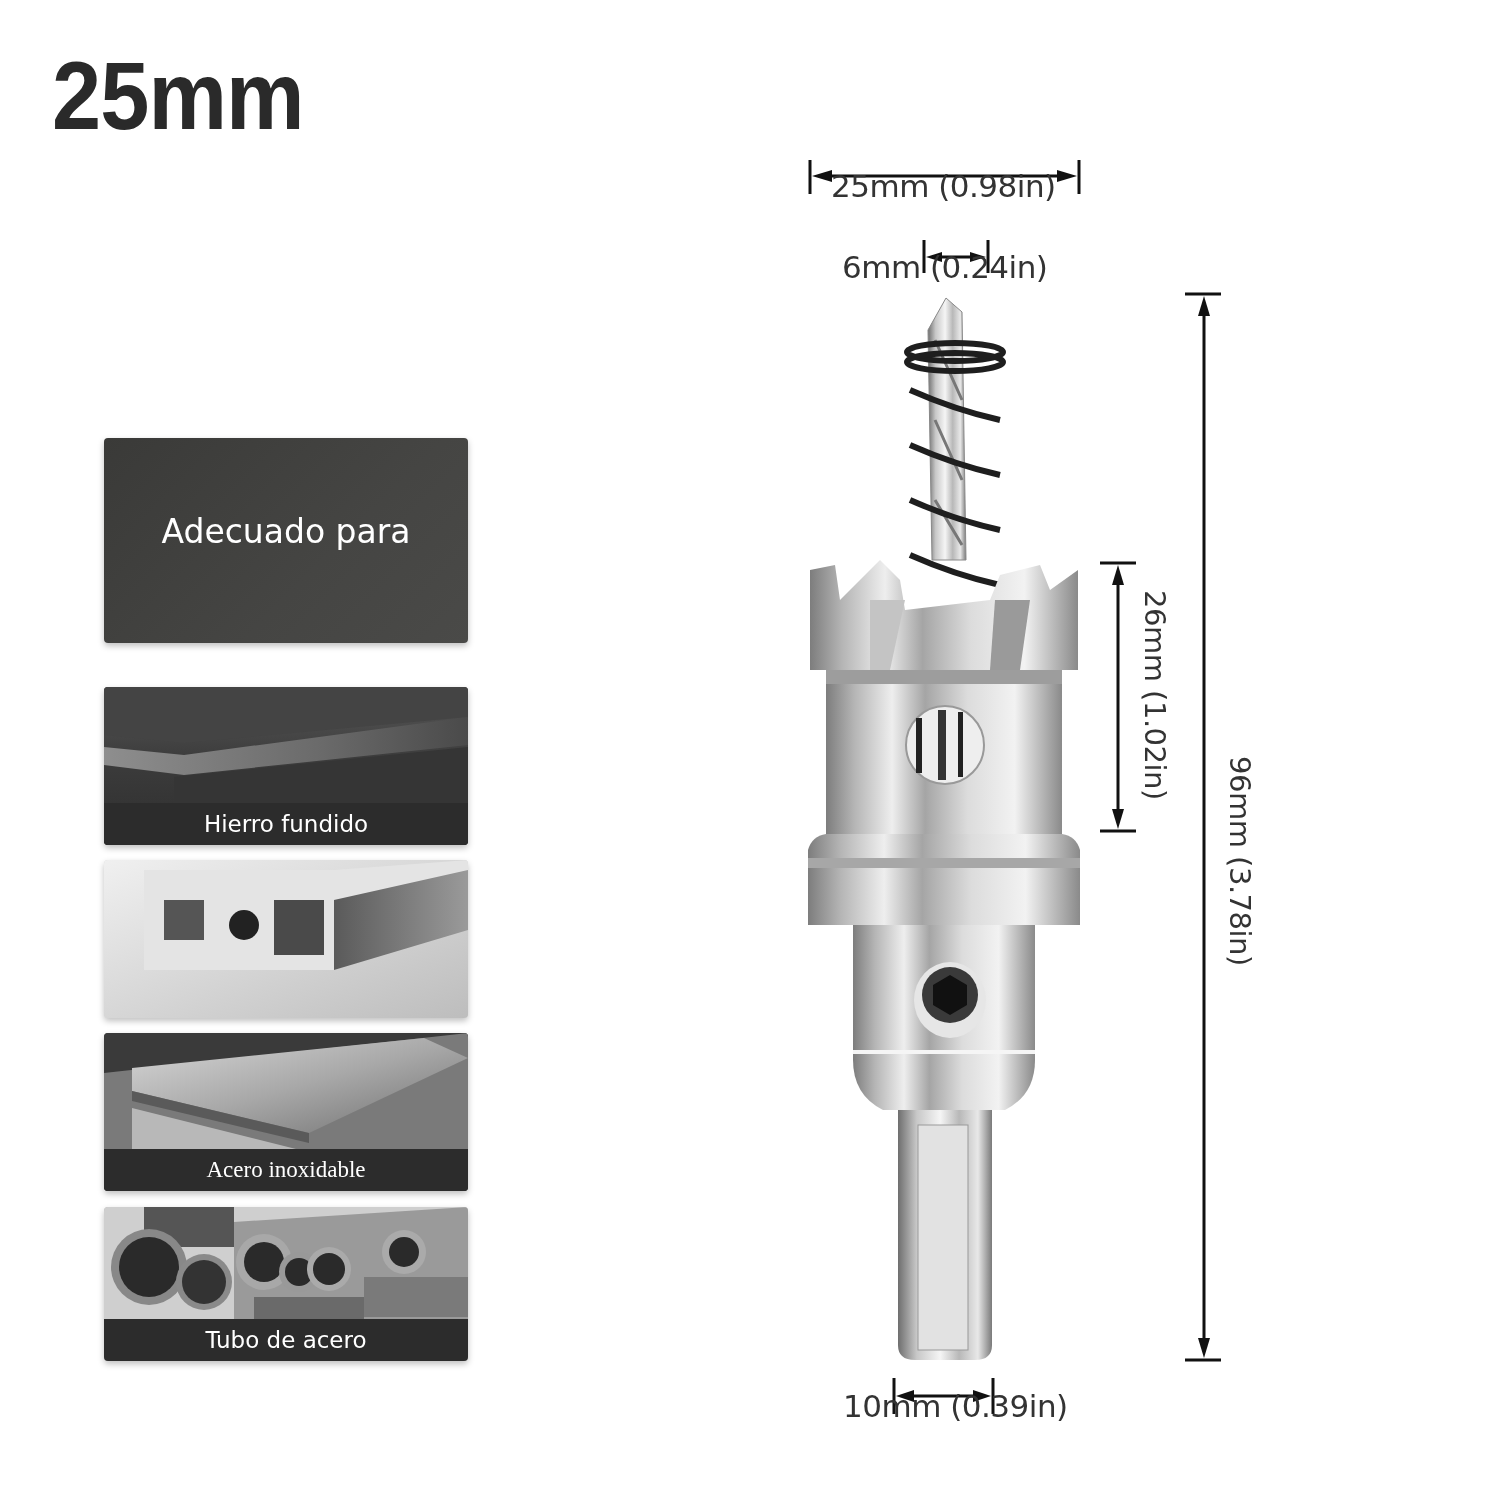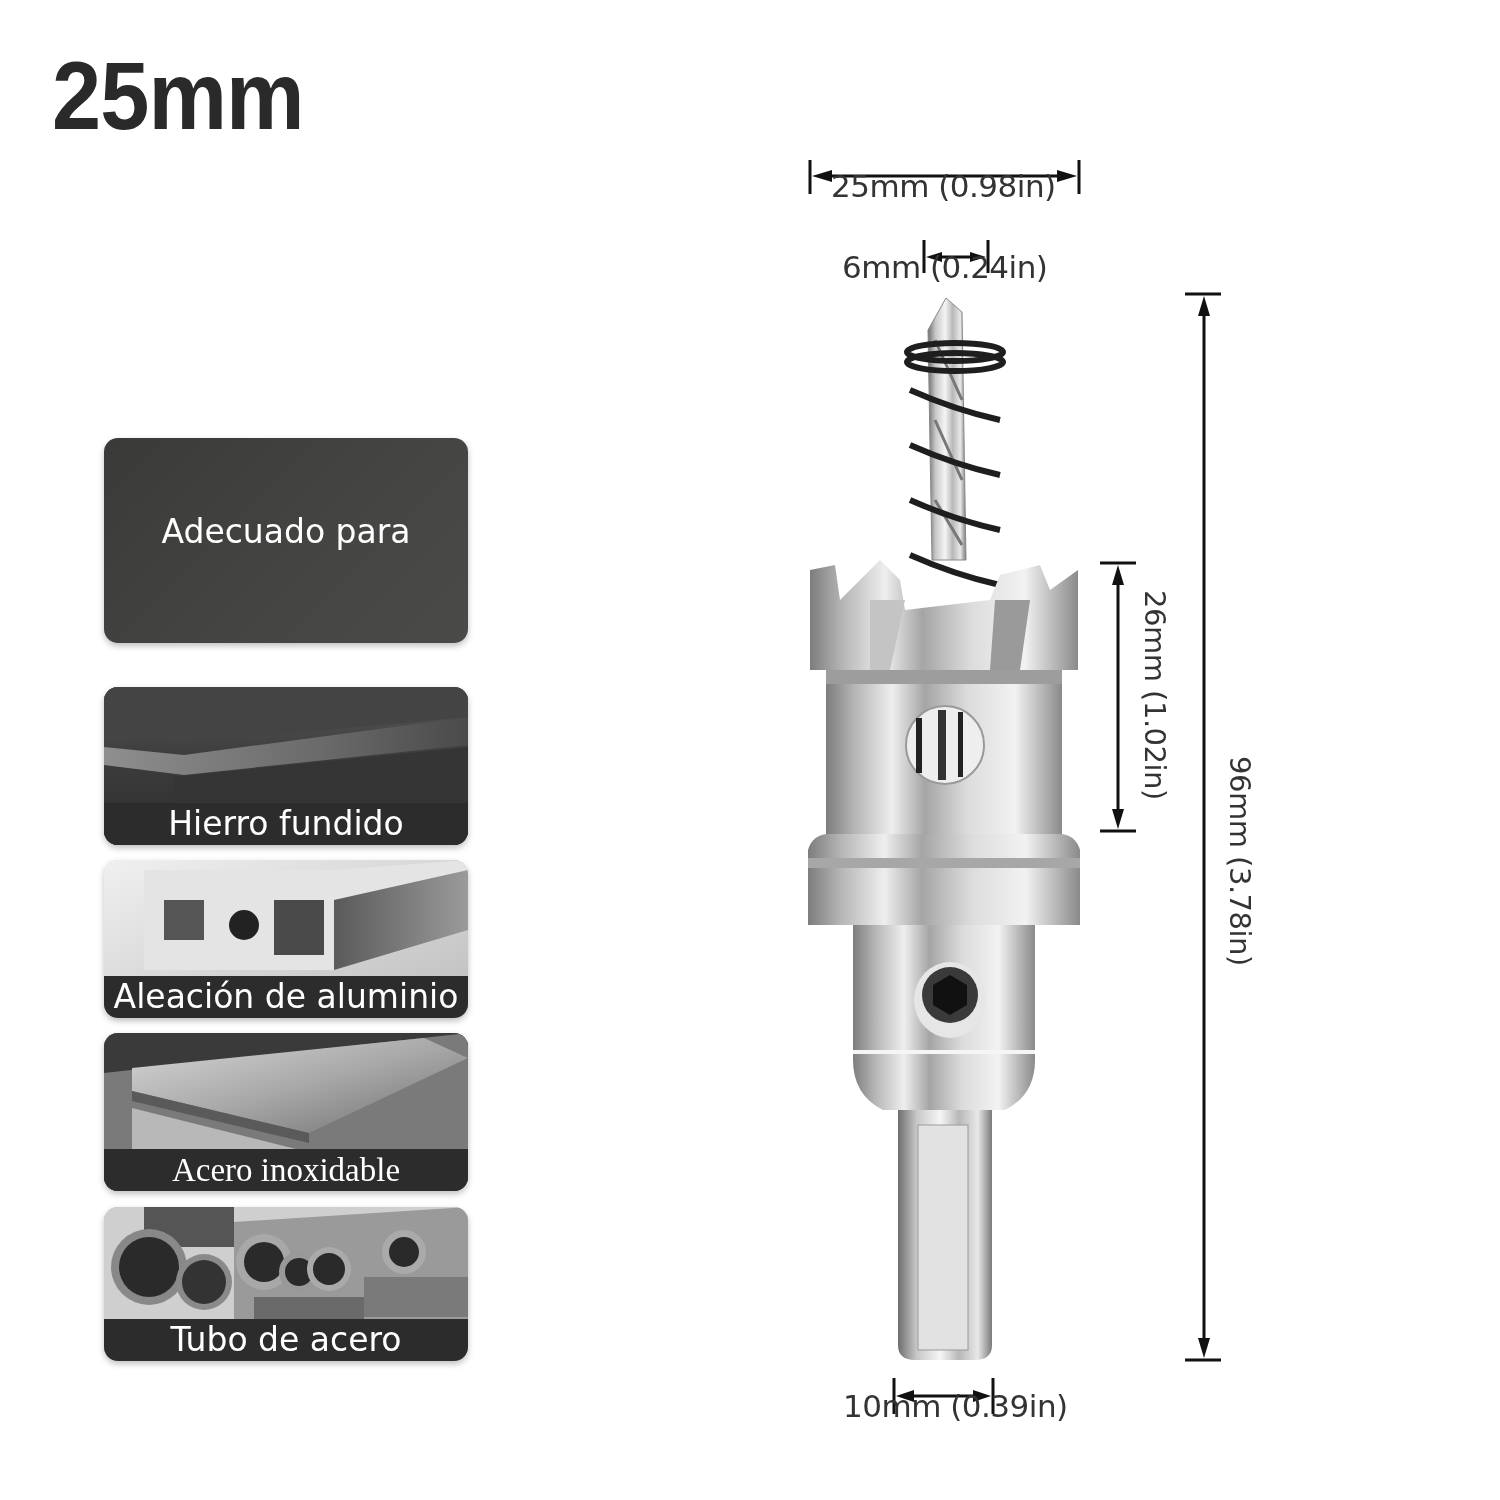--- a/index.html
+++ b/index.html
@@ -3,33 +3,33 @@
 <meta charset="utf-8">
 <style>
   html, body { margin:0; padding:0; background:#ffffff; }
   body { width:1500px; height:1500px; position:relative; overflow:hidden; font-family:"DejaVu Sans", sans-serif; }
   .title {
     position:absolute; left:52px; top:48px; font-family:"Liberation Sans", sans-serif;
     font-weight:bold; font-size:96px; letter-spacing:-1px; color:#2a2a2a; line-height:1;
     transform:scaleX(0.92); transform-origin:left top;
   }
   .card {
-    position:absolute; left:104px; width:364px; border-radius:14px; overflow:hidden;
+    position:absolute; left:104px; width:364px; border-radius:4px; overflow:hidden;
     box-shadow:0 3px 6px rgba(0,0,0,0.25);
   }
   .intro-card {
     top:438px; height:205px;
     background:linear-gradient(135deg,#3a3a38 0%,#454543 60%,#4a4a48 100%);
     display:flex; align-items:center; justify-content:center; text-align:center;
   }
   .intro-card .txt { color:#ffffff; font-size:33px; line-height:50px; margin-top:-18px; font-family:"DejaVu Sans", sans-serif; }
   .mat-card .photo { position:absolute; left:0; top:0; right:0; }
   .mat-card .label {
     position:absolute; left:0; right:0; bottom:0; background:#2c2c2c; color:#fff;
-    font-size:33px; line-height:42px; text-align:center; white-space:nowrap;
+    font-size:23px; line-height:42px; text-align:center; white-space:nowrap;
   }
   .dim-text { position:absolute; color:#333; font-size:31px; font-family:"DejaVu Sans", sans-serif; white-space:nowrap; letter-spacing:-0.5px;margin-top:44px; }
   .vtext { position:absolute; color:#333; font-size:29px; white-space:nowrap; transform:rotate(90deg); transform-origin:left top; letter-spacing:-0.5px; }
   svg { position:absolute; left:0; top:0; }
 </style>
 </head>
 <body>
 
 <div class="title">25mm</div>
 
@@ -73,21 +73,20 @@
           <stop offset="1" stop-color="#9a9a9a"></stop>
       </linearGradient>
     </defs>
     <rect width="364" height="158" fill="url(#al1)"></rect>
     <path d="M40 10 L230 10 L364 0 L364 60 L230 110 L40 110 Z" fill="#e4e4e4"></path>
     <path d="M230 40 L364 10 L364 70 L230 110 Z" fill="url(#al2)"></path>
     <path d="M60 40 L100 40 L100 80 L60 80 Z" fill="#555"></path>
     <circle cx="140" cy="65" r="15" fill="#222"></circle>
     <path d="M170 40 L220 40 L220 95 L170 95 Z" fill="#4a4a4a"></path>
   </svg>
-  <div class="label">Aleación de aluminio</div>
 </div>
 
 <div class="card mat-card" style="top:1033px;height:158px;background:#555;font-family:Liberation Serif, serif;">
   <svg class="photo" width="364" height="158">
     <defs>
       <linearGradient id="ss1" x1="0" y1="0" x2="1" y2="1">
         <stop offset="0" stop-color="#d8d8d8"></stop>
           <stop offset="0.5" stop-color="#a8a8a8"></stop>
           <stop offset="1" stop-color="#6e6e6e"></stop>
       </linearGradient>

